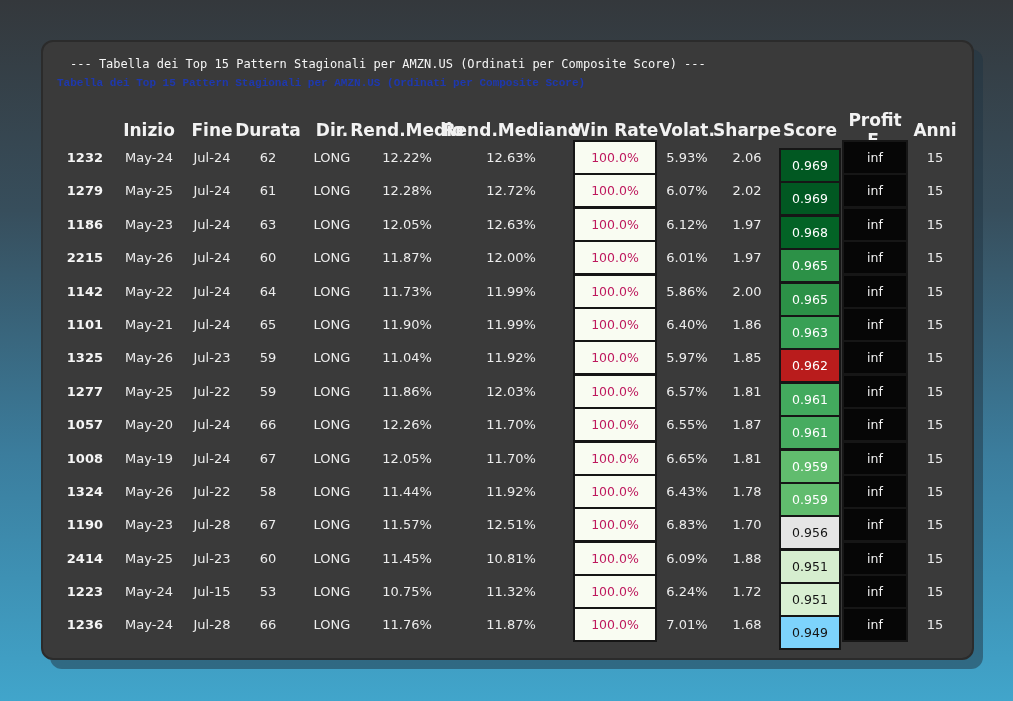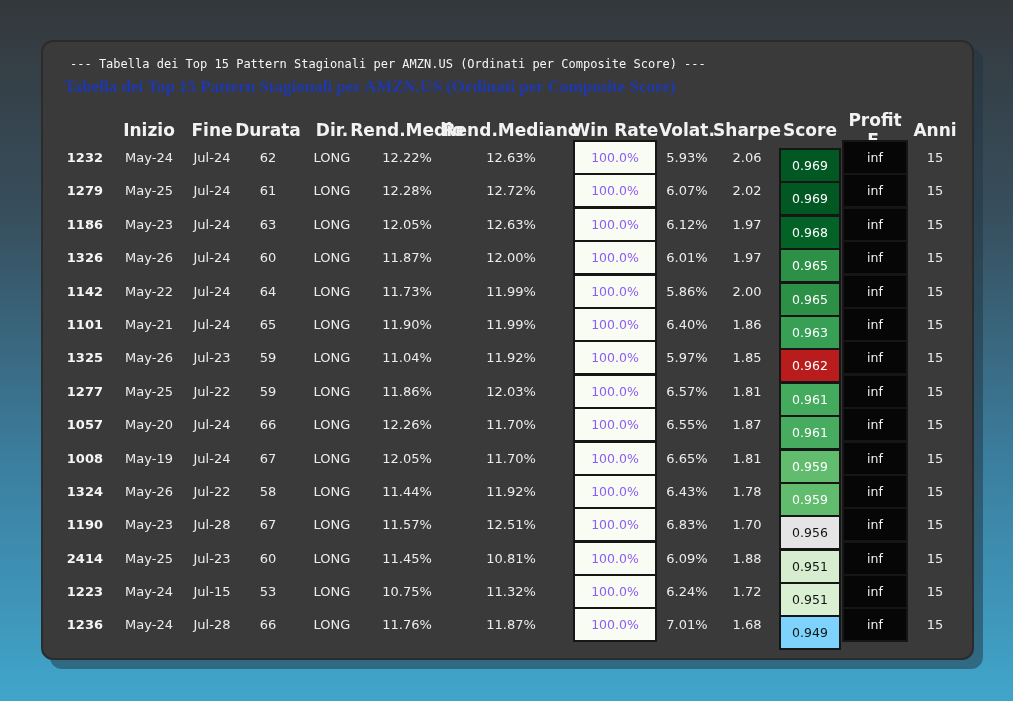--- a/index.html
+++ b/index.html
@@ -12,23 +12,23 @@
     position:absolute;left:41px;top:40px;width:929px;height:616px;
     background:#3a3a3a;border:2px solid #2b2b2b;border-radius:12px;
     box-shadow:9px 9px 0 rgba(32,52,66,0.50);
   }
   .mono-title{
     position:absolute;left:27px;top:15px;white-space:pre;
     font-family:"DejaVu Sans Mono","Liberation Mono",monospace;
     font-size:12px;color:#f5f5f5;
   }
   .sub-title{
-    position:absolute;left:21px;top:35px;white-space:pre;
-    font-family:Liberation Serif, serif;font-weight:bold;
-    font-size:17px;
+    position:absolute;left:14px;top:35px;white-space:pre;
+    font-family:Liberation Mono, monospace;font-weight:bold;
+    font-size:11px;
   }
   .tbl{position:absolute;left:14px;top:68px;width:904px;}
   .grid-row{
     display:grid;
     grid-template-columns:52px 80px 46px 66px 62px 88px 120px 88px 56px 64px 62px 68px 52px;
     align-items:stretch;
   }
   .hdr{height:30px;}
   .hdr .cell{font-weight:bold;color:#f2f2f2;font-size:17px;}
   .body-row{height:33.4px;}
@@ -36,21 +36,21 @@
     display:flex;align-items:center;justify-content:center;
     font-size:13px;color:#ececec;text-align:center;
   }
   .cell.idx{justify-content:flex-end;padding-right:6px;font-weight:bold;color:#f5f5f5;box-sizing:border-box;}
   .badge{
     display:flex;align-items:center;justify-content:center;
     height:100%;box-sizing:border-box;border:2px solid #161616;
     font-size:12.5px;
   }
   .badge-wrap{padding:0;}
-  .win-badge{width:84px;color:#8b5cf6;}
+  .win-badge{width:84px;color:#be185d;}
   .score-badge{width:100%;margin-top:16px;}
   .profit-badge{width:66px;color:#f2f2f2;}
 </style>
 </head>
 <body>
 
 <div class="panel">
   <div class="mono-title">--- Tabella dei Top 15 Pattern Stagionali per AMZN.US (Ordinati per Composite Score) ---</div>
   <div class="sub-title" style="color: rgb(30, 56, 174);">Tabella dei Top 15 Pattern Stagionali per AMZN.US (Ordinati per Composite Score)</div>
   <div class="tbl">
@@ -127,21 +127,21 @@
           <div class="cell">1.97</div>
           <div class="cell badge-wrap">
             <div class="badge score-badge" style="background: rgb(3, 99, 38); color: rgb(255, 255, 255);">0.968</div>
           </div>
           <div class="cell badge-wrap">
             <div class="badge profit-badge" style="background: rgb(6, 6, 6);">inf</div>
           </div>
           <div class="cell">15</div>
         </div>
         <div class="grid-row body-row">
-          <div class="cell idx">1326</div>
+          <div class="cell idx">2215</div>
           <div class="cell">May-26</div>
           <div class="cell">Jul-24</div>
           <div class="cell">60</div>
           <div class="cell">LONG</div>
           <div class="cell">11.87%</div>
           <div class="cell">12.00%</div>
           <div class="cell badge-wrap">
             <div class="badge win-badge" style="background: rgb(249, 252, 242);">100.0%</div>
           </div>
           <div class="cell">6.01%</div>

